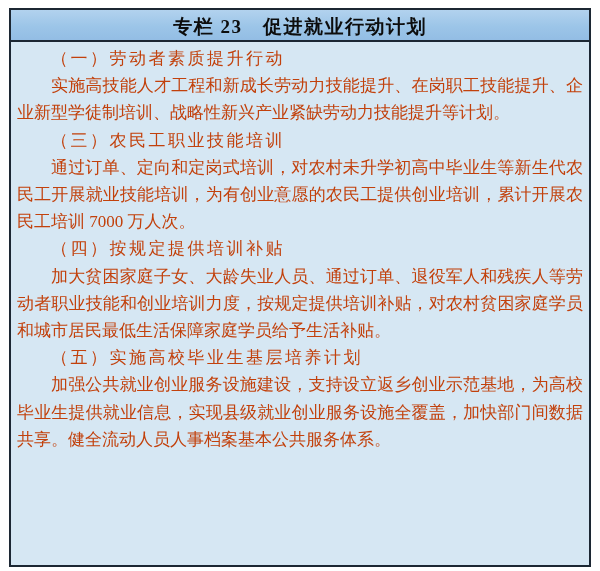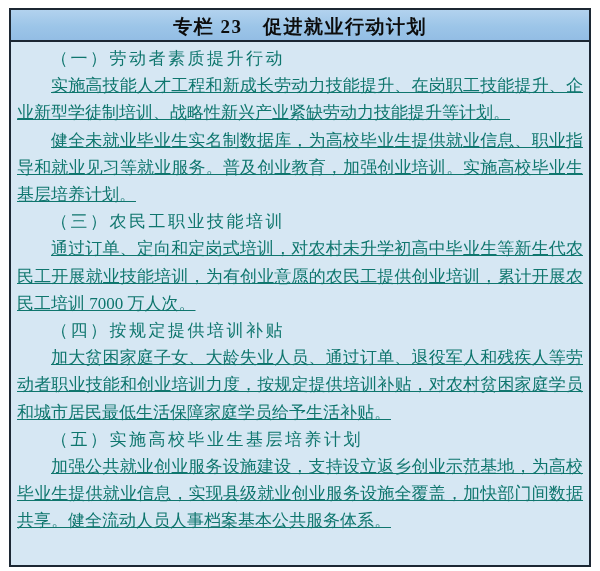--- a/index.html
+++ b/index.html
@@ -32,54 +32,52 @@
   }
   .box-title {
     font-size: 19px;
     font-weight: bold;
     color: #0d0d0d;
     letter-spacing: 1.5px;
     white-space: nowrap;
   }
   .box-body {
     padding: 3px 6px 0 6px;
-    color: #0f766e;
+    color: #c2410c;
     font-size: 17px;
     line-height: 27.2px;
     text-align: justify;
   }
   .section p {
     margin: 0;
   }
   .section-heading {
     text-indent: 2em;
     letter-spacing: 2.5px;
     text-align: left;
   }
   .section-paragraph {
     text-indent: 2em;
-    text-decoration: underline;
   }
 </style>
 </head>
 <body>
 
 <div class="column-box">
   <div class="box-header">
     <span class="box-title">专栏 23　促进就业行动计划</span>
   </div>
   <div class="box-body">
 
     <div class="section">
       <p class="section-heading">（一）劳动者素质提升行动</p>
       <p class="section-paragraph">实施高技能人才工程和新成长劳动力技能提升、在岗职工技能提升、企业新型学徒制培训、战略性新兴产业紧缺劳动力技能提升等计划。</p>
     </div>
 
     <div class="section">
-      <p class="section-paragraph">健全未就业毕业生实名制数据库，为高校毕业生提供就业信息、职业指导和就业见习等就业服务。普及创业教育，加强创业培训。实施高校毕业生基层培养计划。</p>
     </div>
 
     <div class="section">
       <p class="section-heading">（三）农民工职业技能培训</p>
       <p class="section-paragraph">通过订单、定向和定岗式培训，对农村未升学初高中毕业生等新生代农民工开展就业技能培训，为有创业意愿的农民工提供创业培训，累计开展农民工培训 7000 万人次。</p>
     </div>
 
     <div class="section">
       <p class="section-heading">（四）按规定提供培训补贴</p>
       <p class="section-paragraph">加大贫困家庭子女、大龄失业人员、通过订单、退役军人和残疾人等劳动者职业技能和创业培训力度，按规定提供培训补贴，对农村贫困家庭学员和城市居民最低生活保障家庭学员给予生活补贴。</p>

